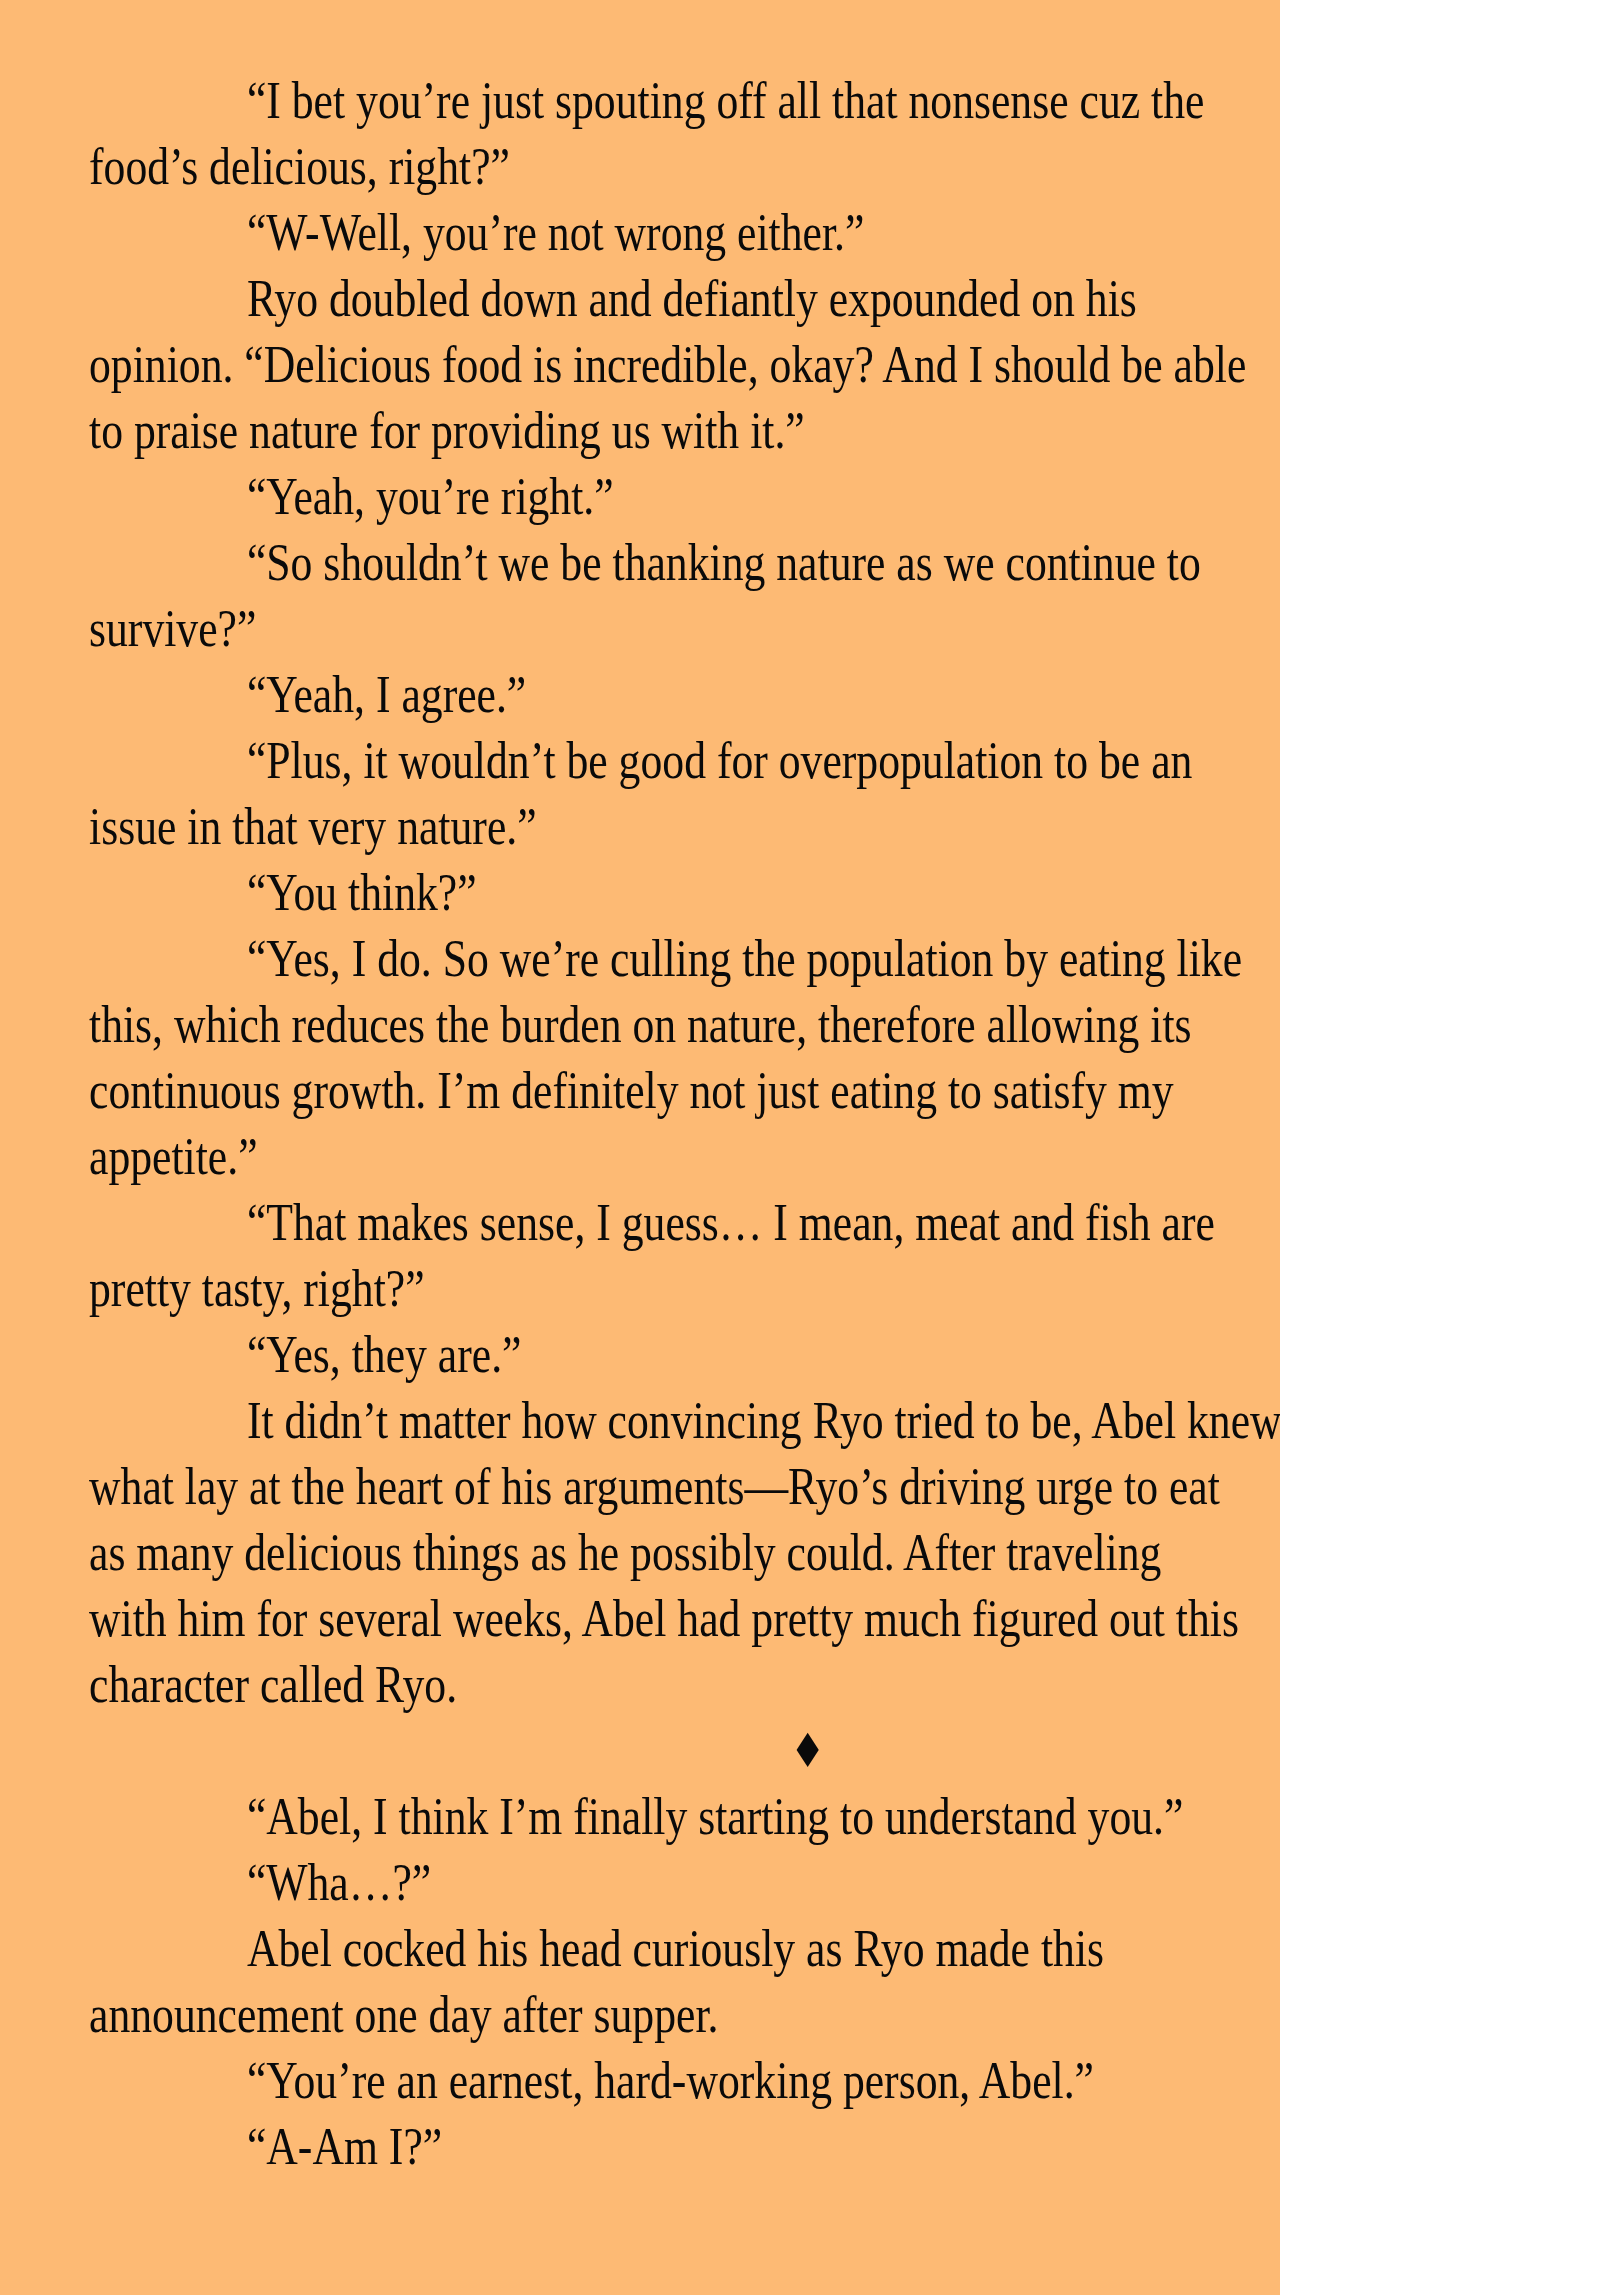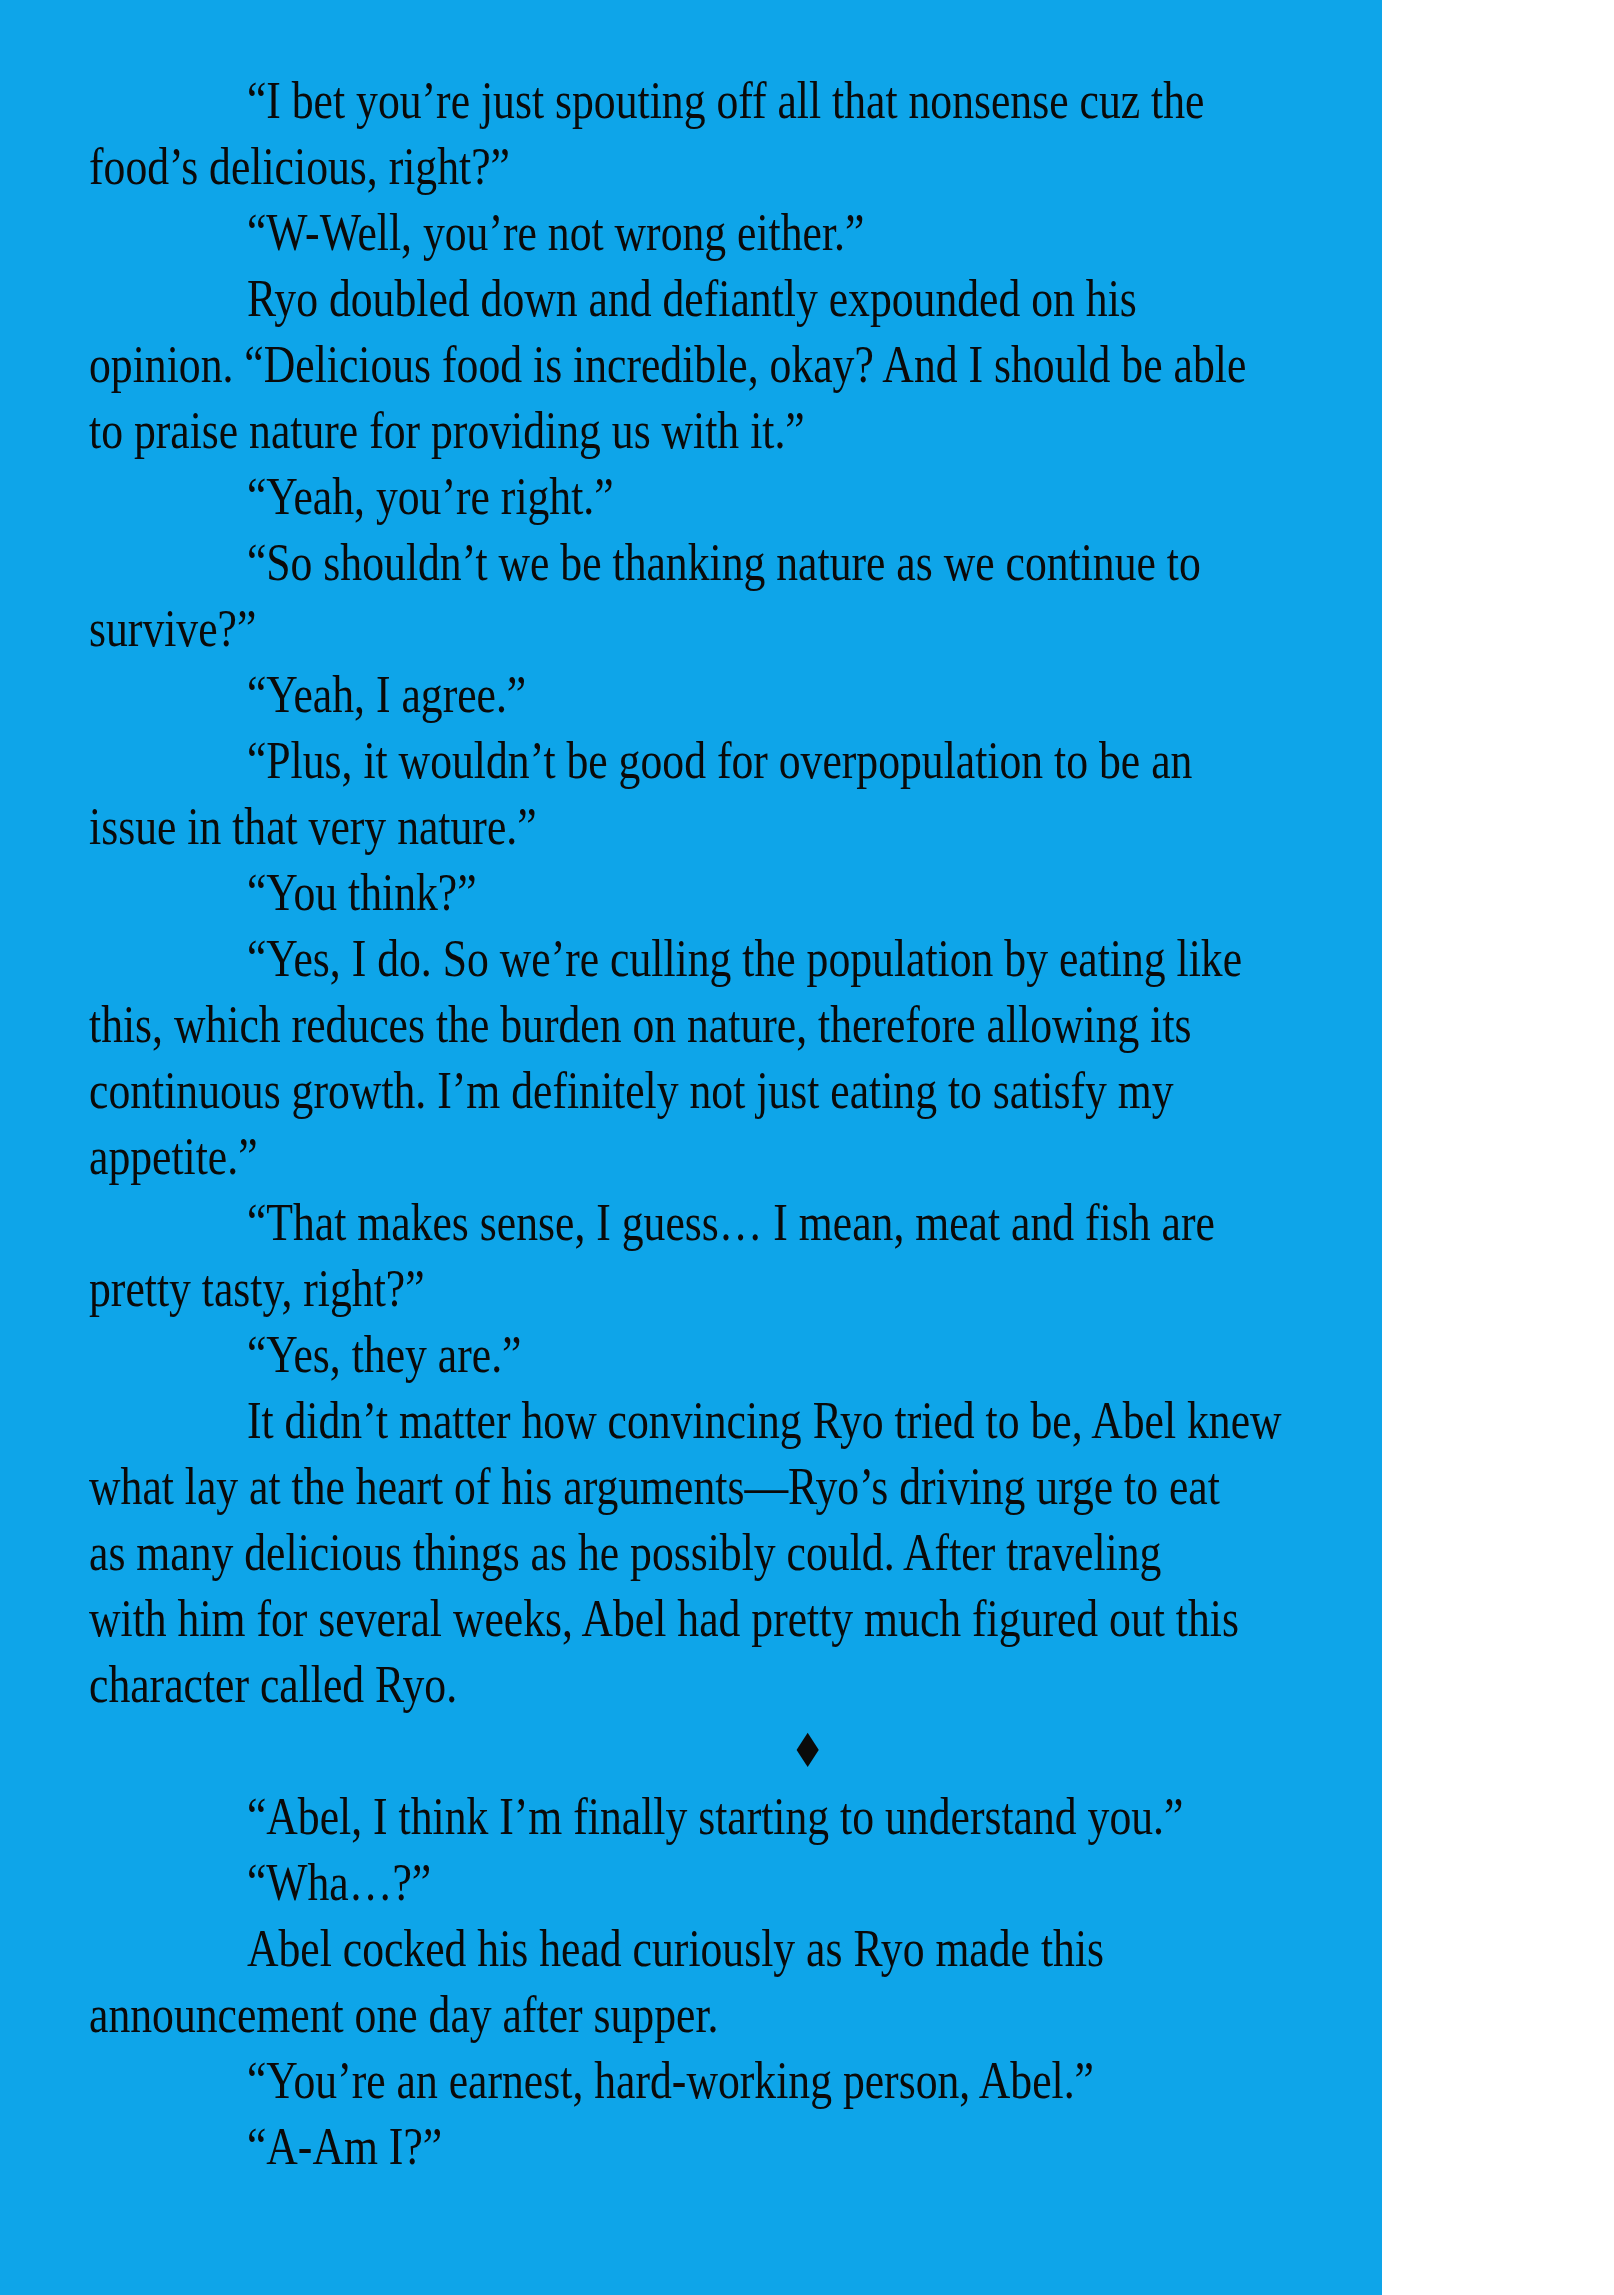--- a/index.html
+++ b/index.html
@@ -2,23 +2,23 @@
 <html style="font-size:13.5px"><head>
 <meta charset="utf-8">
 <style>
   html, body {
     margin: 0;
     padding: 0;
     background: #ffffff;
   }
   .page {
     position: relative;
-    width: 1382px;
+    width: 1280px;
     height: 2295px;
-    background: #0ea5e9;
+    background: #fdba74;
     overflow: hidden;
   }
   .text-block {
     position: absolute;
     left: 89px;
     top: 68px;
     width: 1711px;
     transform: scaleX(0.84);
     transform-origin: 0 0;
     font-family: "Liberation Serif", "DejaVu Serif", serif;

